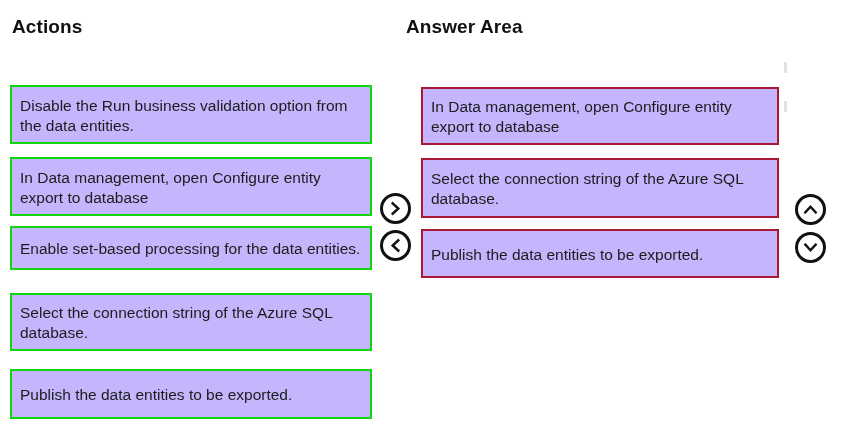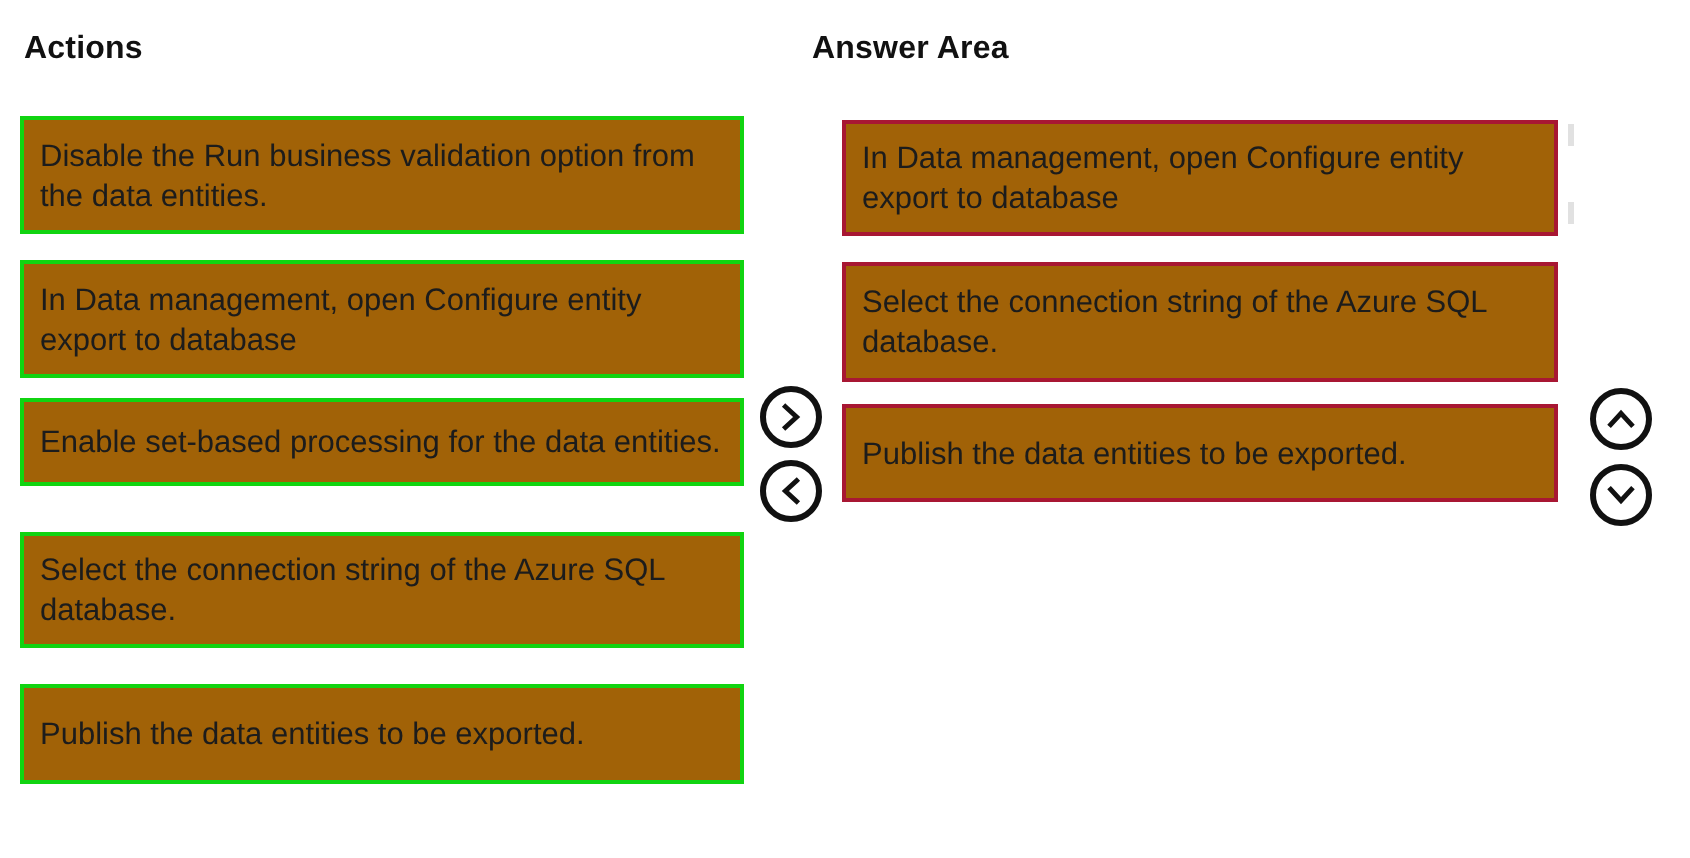--- a/index.html
+++ b/index.html
@@ -11,40 +11,41 @@
     width: 845px;
     height: 429px;
     position: relative;
     font-family: "Liberation Sans", sans-serif;
     color: #1a1a1a;
     overflow: hidden;
   }
 
   .heading {
     position: absolute;
-    font-size: 16px;
+    font-size: 19px;
     font-weight: bold;
     letter-spacing: 0.1px;
     color: #111111;
     white-space: nowrap;
   }
   #actions-heading { left: 12px; top: 16px; }
   #answer-heading  { left: 406px; top: 16px; }
 
   .card {
     position: absolute;
     box-sizing: border-box;
-    background: #a16207;
+    background: #c4b5fd;
     font-size: 15.5px;
     line-height: 20px;
     color: #1c1c1c;
     padding: 6px 8px 4px 8px;
     display: flex;
     align-items: center;
     overflow: hidden;
+    margin-top: 27px;
   }
   .card .card-text {
     display: block;
     width: 100%;
   }
 
   .card.green { border: 2.5px solid #11d411; }
   .card.red   { border: 2.5px solid #a81733; }
 
   

